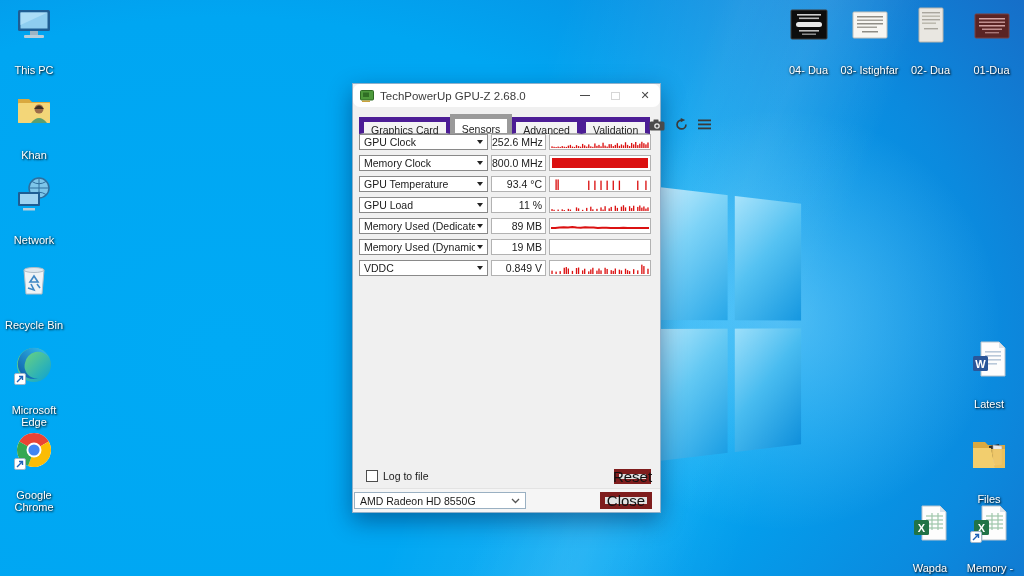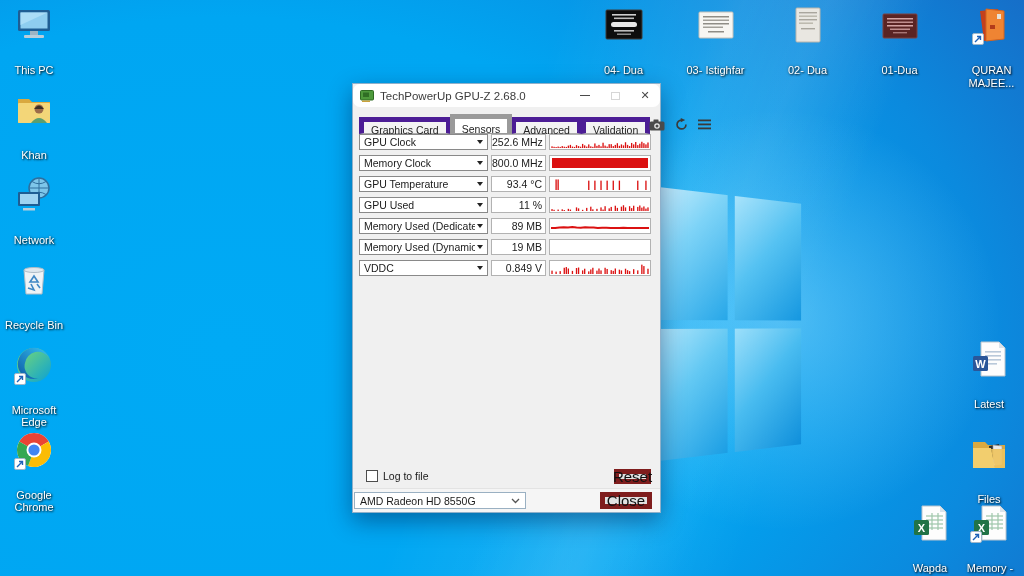--- a/index.html
+++ b/index.html
@@ -26,21 +26,21 @@
     display:grid; grid-template-columns:1fr 1fr; grid-template-rows:1fr 1fr; gap:9px; }
   .win-pane { background:linear-gradient(135deg, #cdeffd 0%, #7dd3f7 40%, #27a7e8 100%); }
   .win-pane.p2 { background:linear-gradient(135deg, #a8e3fb 0%, #55c2f2 45%, #1597e0 100%); }
   .win-pane.p3 { background:linear-gradient(135deg, #b8e9fc 0%, #62c8f3 45%, #1b9ee4 100%); }
   .win-pane.p4 { background:linear-gradient(135deg, #9cdffa 0%, #49bcf0 45%, #0f8fdb 100%); }
 
   
   .dsk-group { position:absolute; display:flex; z-index:2; }
   .dsk-left { left:2px; top:4px; flex-direction:column; width:64px; }
   .dsk-left .dsk-item { height:85px; }
-  .dsk-topright { right:2px; top:4px; flex-direction:row;gap:31px; }
+  .dsk-topright { right:2px; top:4px; flex-direction:row; }
   .dsk-topright .dsk-item { width:61px; }
   .dsk-rightcol { right:4px; top:338px; flex-direction:column; width:62px; }
   .dsk-rightcol .dsk-item { height:95px; }
   .dsk-bottomright { right:4px; top:502px; flex-direction:row; }
   .dsk-bottomright .dsk-item { width:60px; }
   .dsk-item { display:flex; flex-direction:column; align-items:center; cursor:default; }
   .dsk-icon { position:relative; width:42px; height:42px; display:flex; align-items:center; justify-content:center; }
   .dsk-icon svg { display:block; }
   .dsk-label { margin-top:18px; font-size:11px; line-height:1.15; color:#fff; text-align:center; max-width:62px;
     text-shadow:1px 1px 2px rgba(0,0,0,0.85), 0 0 3px rgba(0,0,0,0.4); word-wrap:break-word; }
@@ -241,37 +241,20 @@
           <svg viewBox="0 0 40 40" width="40" height="40">
             <rect x="3" y="9" width="34" height="24" rx="1" fill="#5a2424" stroke="#7c4040"></rect>
             <rect x="7" y="13" width="26" height="1.5" fill="#d3a3a3"></rect>
             <rect x="7" y="16.5" width="26" height="1.5" fill="#c08f8f"></rect>
             <rect x="7" y="20" width="26" height="1.5" fill="#d3a3a3"></rect>
             <rect x="10" y="23.5" width="20" height="1.5" fill="#c08f8f"></rect>
             <rect x="13" y="27" width="14" height="1.4" fill="#a87676"></rect>
           </svg>
         </div>
         <div class="dsk-label">01-Dua</div>
-      </div>
-      <div class="dsk-item">
-        <div class="dsk-icon">
-          <svg viewBox="0 0 40 40" width="40" height="40">
-            <path d="M8 6 L26 4 L30 34 L12 36 Z" fill="#c4401d"></path>
-            <path d="M14 4 L32 6 L32 34 L14 36 Z" fill="#ef8433"></path>
-            <path d="M14 4 L32 6 L32 34 L14 36 Z" fill="none" stroke="#d4641f"></path>
-            <rect x="25" y="9" width="4" height="5" fill="#e8e2d8"></rect>
-            <rect x="18" y="20" width="5" height="4" fill="#b33b1a"></rect>
-          </svg>
-          <span class="sc-overlay">
-            <svg width="8" height="8" viewBox="0 0 8 8">
-              <path d="M1 7 L6 2 M3 1.5 L6.5 1.5 L6.5 5" fill="none" stroke="#1e62b8" stroke-width="1.4"></path>
-            </svg>
-          </span>
-        </div>
-        <div class="dsk-label">QURAN MAJEE...</div>
       </div>
     </div>
   <div class="dsk-group dsk-rightcol">
       <div class="dsk-item">
         <div class="dsk-icon">
           <svg viewBox="0 0 40 40" width="40" height="40">
             <path d="M12 3 L30 3 L36 9 L36 37 L12 37 Z" fill="#fdfdfd" stroke="#b9c4ce"></path>
             <path d="M30 3 L30 9 L36 9 Z" fill="#dbe3ea"></path>
             <rect x="16" y="12" width="16" height="1.6" fill="#b9c9da"></rect>
             <rect x="16" y="16" width="16" height="1.6" fill="#b9c9da"></rect>
@@ -479,21 +462,21 @@
               <rect x="54.35" y="6.600000000000001" width="1.3" height="23.4" fill="#db1111"></rect>
               <rect x="60.35" y="6.600000000000001" width="1.3" height="23.4" fill="#db1111"></rect>
               <rect x="66.35" y="6.600000000000001" width="1.3" height="23.4" fill="#db1111"></rect>
               <rect x="84.35" y="6.600000000000001" width="1.3" height="23.4" fill="#db1111"></rect>
               <rect x="92.35" y="6.600000000000001" width="1.3" height="23.4" fill="#db1111"></rect>
             </svg>
           </div>
         </div>
         <div class="sensor-row">
           <div class="combo">
-            <span class="combo-label">GPU Used</span>
+            <span class="combo-label">GPU Load</span>
             <span class="combo-arrow"></span>
           </div>
           <div class="valuebox">11 %</div>
           <div class="graphbox">
             <svg viewBox="0 0 96 30" preserveAspectRatio="none" style="position:absolute;left:1px;top:1px;width:calc(100% - 2px);height:calc(100% - 2px)">
               <rect x="0.35" y="25.2" width="1.3" height="4.8" fill="#db1111"></rect>
               <rect x="2.35" y="27" width="1.3" height="3" fill="#db1111"></rect>
               <rect x="6.35" y="26.4" width="1.3" height="3.5999999999999996" fill="#db1111"></rect>
               <rect x="10.35" y="25.8" width="1.3" height="4.2" fill="#db1111"></rect>
               <rect x="12.35" y="27.6" width="1.3" height="2.4" fill="#db1111"></rect>

